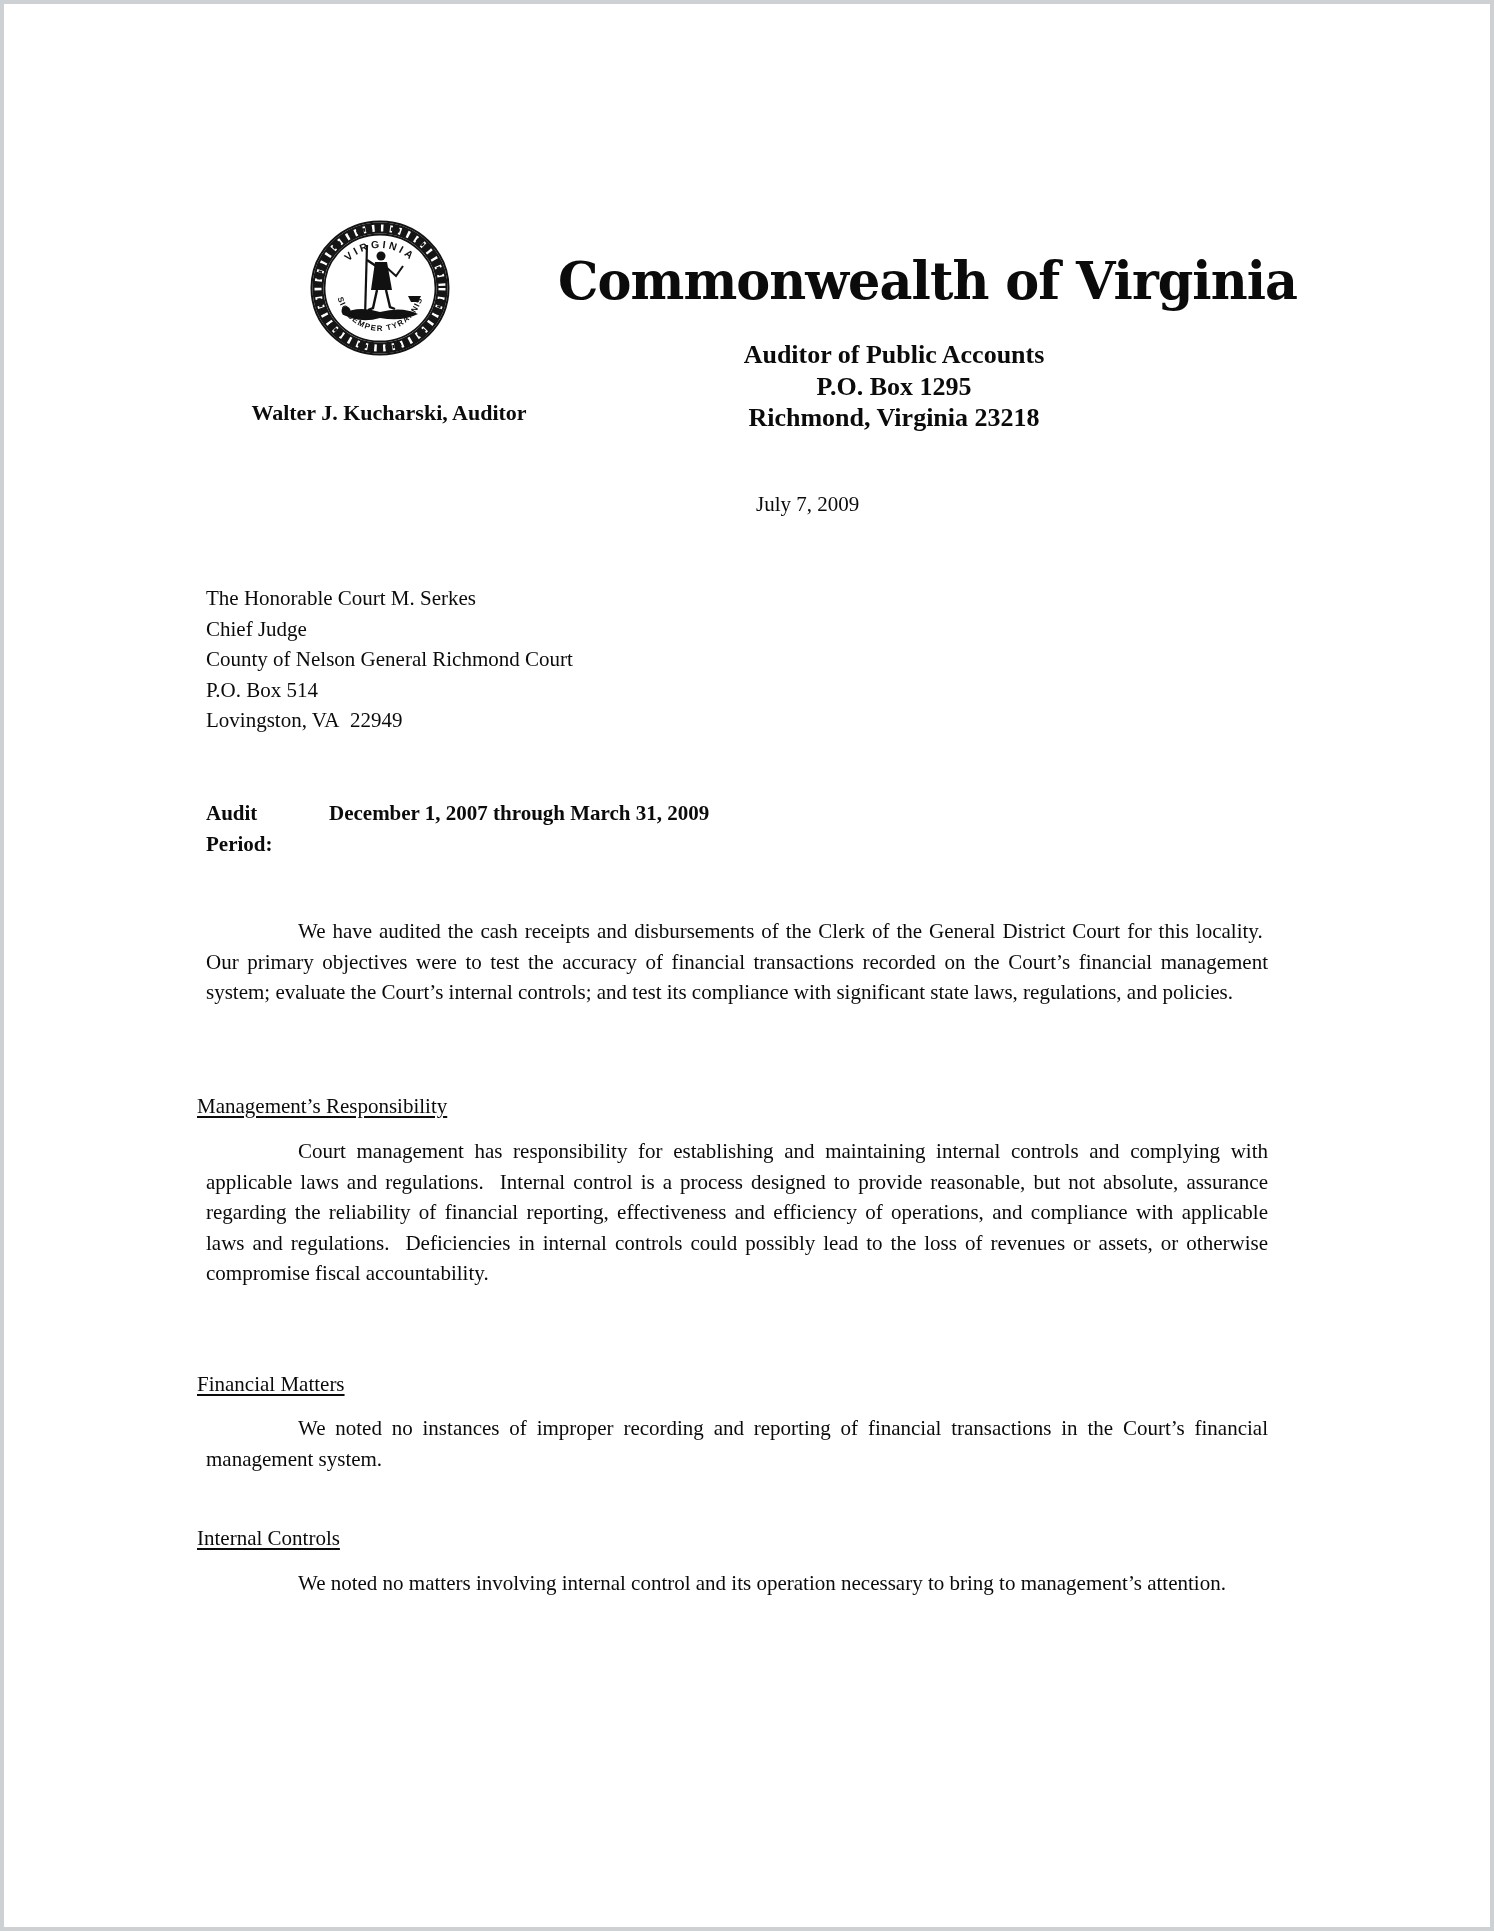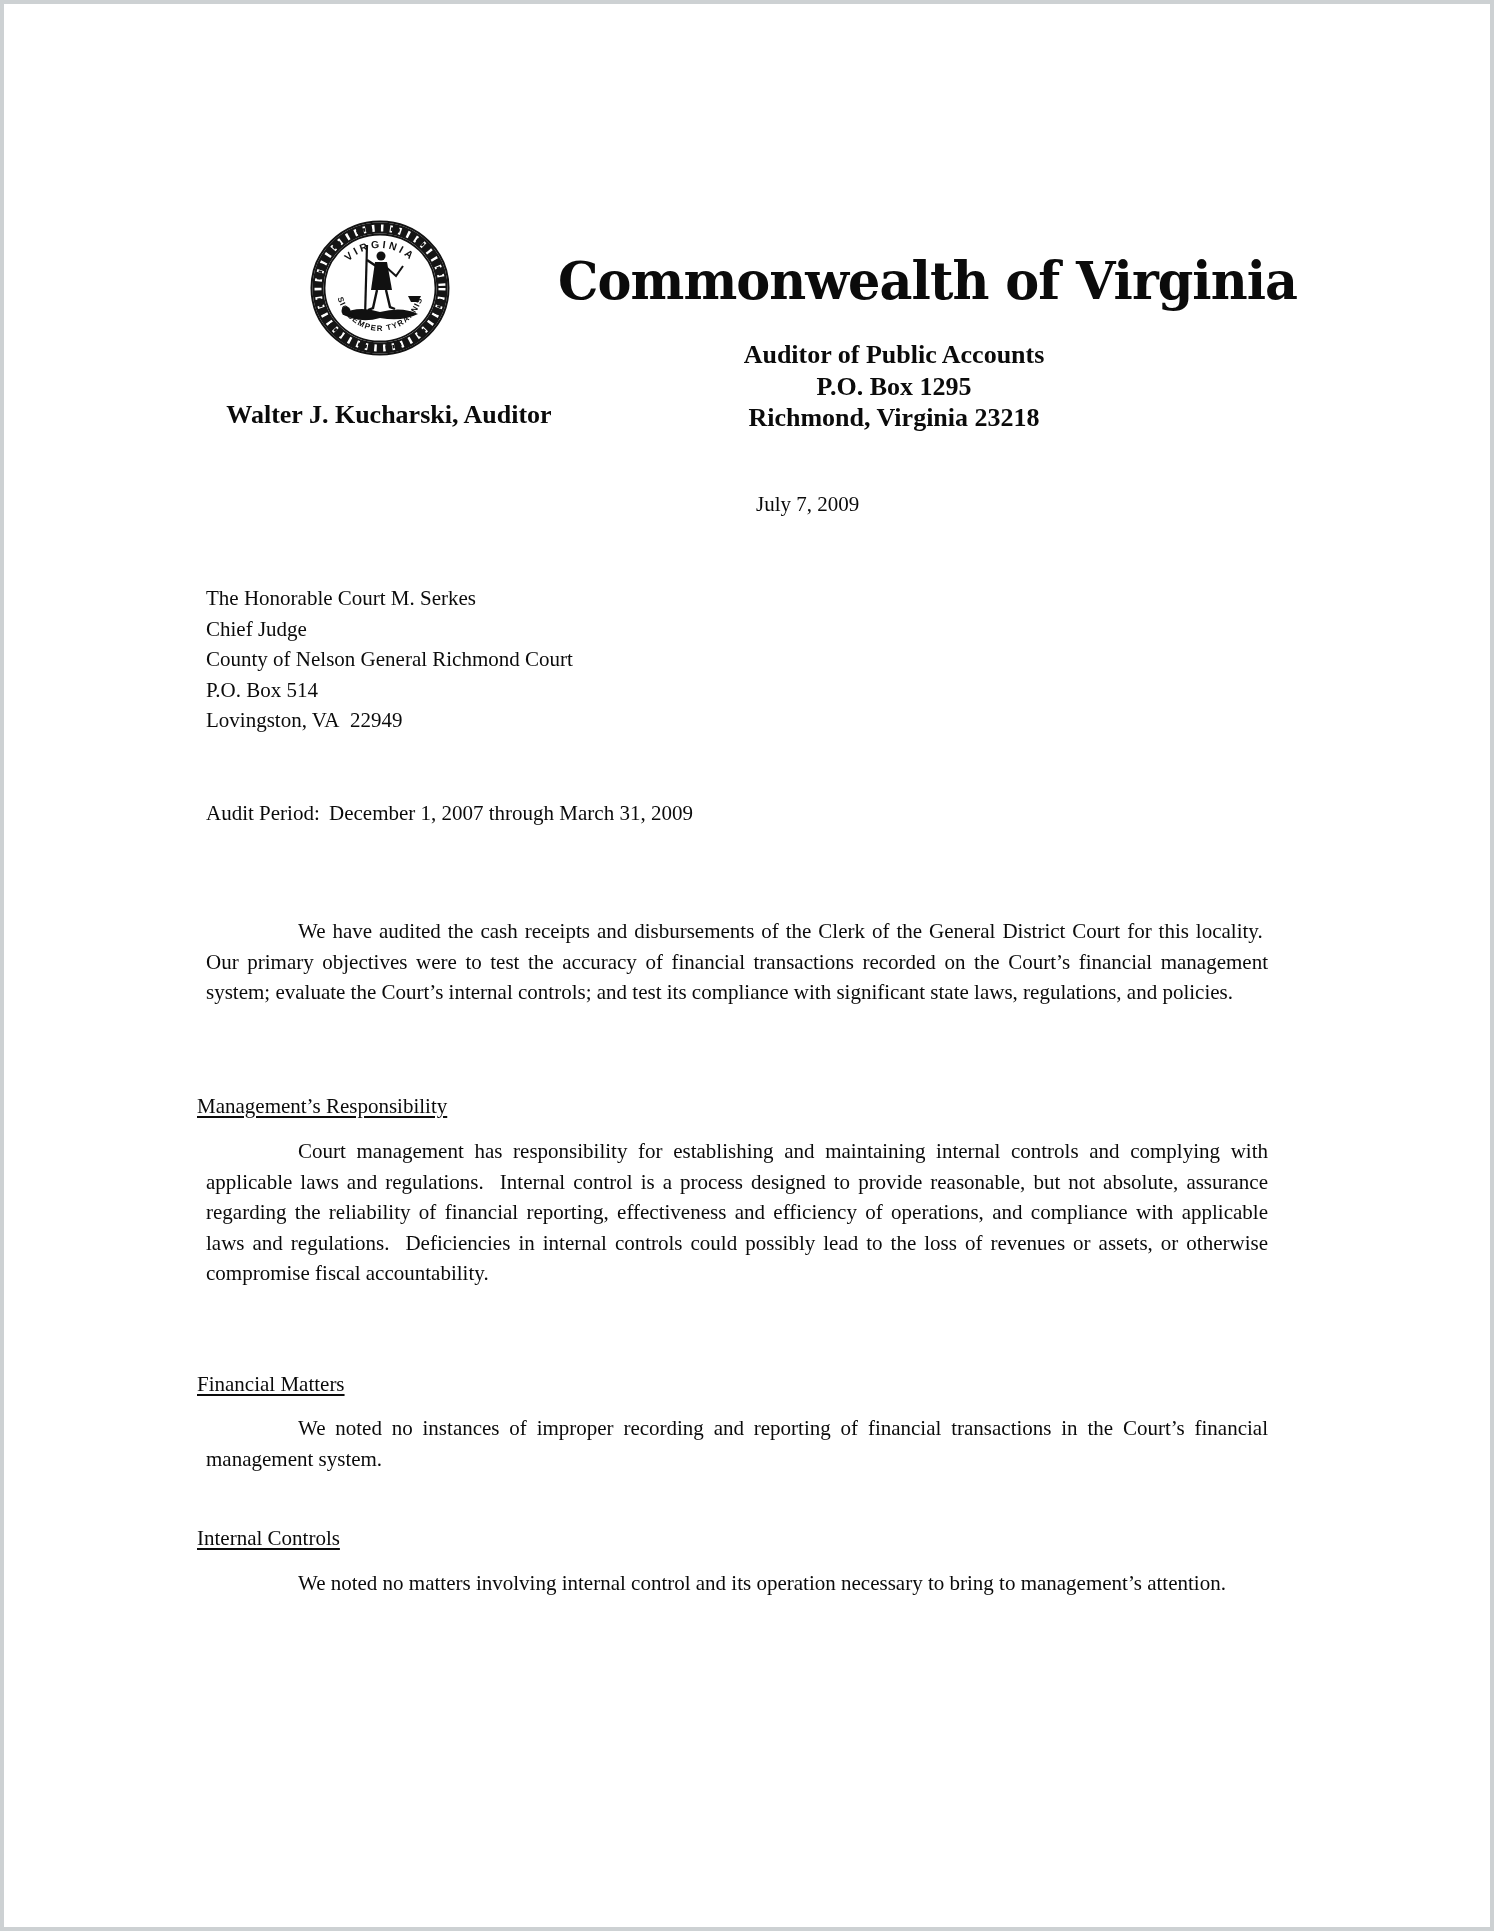--- a/index.html
+++ b/index.html
@@ -27,31 +27,31 @@
     letter-spacing: -1px;
     line-height: 60px;
     white-space: nowrap;
     transform: scaleX(.96);
     transform-origin: center top;
   }
   .office-block { margin-top: 29px; font-weight: bold; font-size: 26px; line-height: 31.5px; }
 
   .auditor-name {
     position: absolute; left: 182px; top: 396px; width: 406px;
-    text-align: center; font-weight: bold; font-size: 26px; white-space: nowrap;
+    text-align: center; font-weight: bold; font-size: 22px; white-space: nowrap;
   }
 
   
   .date { position: absolute; left: 752px; top: 488px; font-size: 21px; }
 
   .recipient { position: absolute; left: 202px; top: 579px; font-size: 21px; line-height: 30.6px; }
   .recipient div { white-space: pre-wrap; }
 
   .audit-info { position: absolute; left: 202px; top: 794px; font-size: 21px; line-height: 30.7px; }
-  .audit-row { display: flex; }
+  .audit-row { display: flex; font-weight: bold; }
   .audit-label { width: 123px; flex: none; white-space: pre-wrap; }
   .audit-value { white-space: pre-wrap; }
 
   .body-para {
     position: absolute; left: 202px; width: 1062px; margin: 0;
     font-size: 21px; line-height: 30.6px; text-align: justify;
   }
   .indent { text-indent: 92px; }
   .section-heading {
     position: absolute; left: 193px; font-size: 21px;

